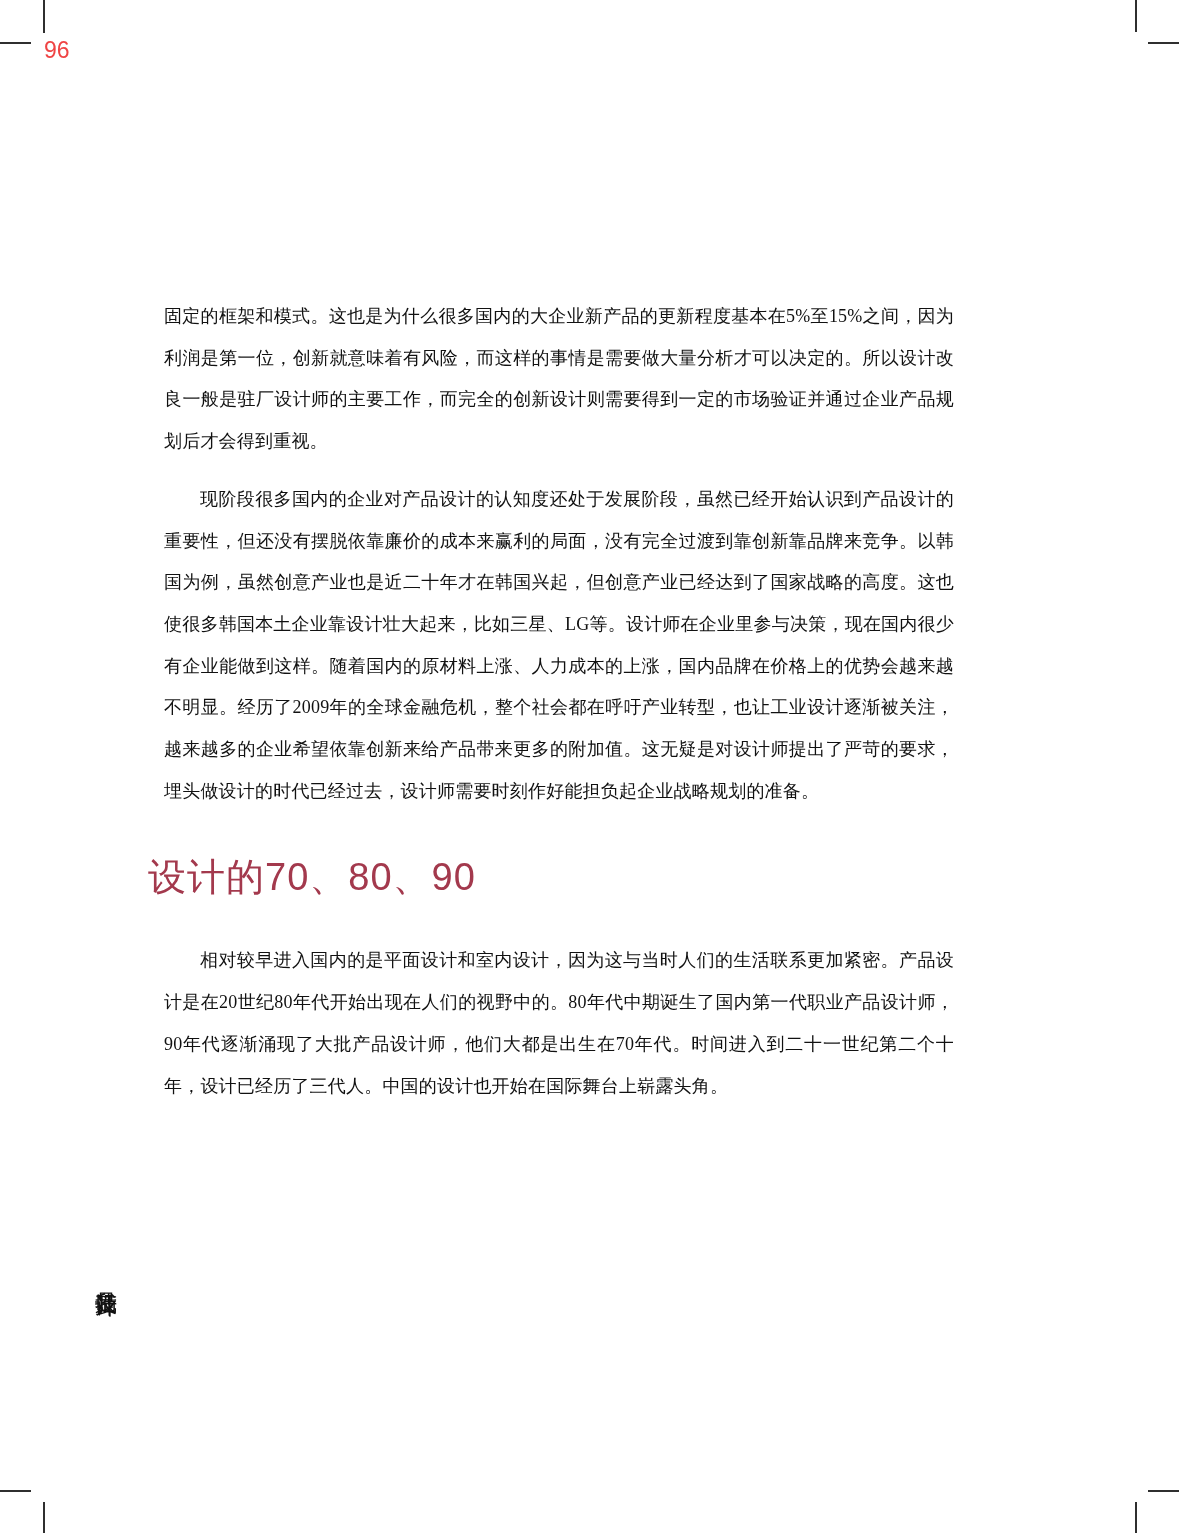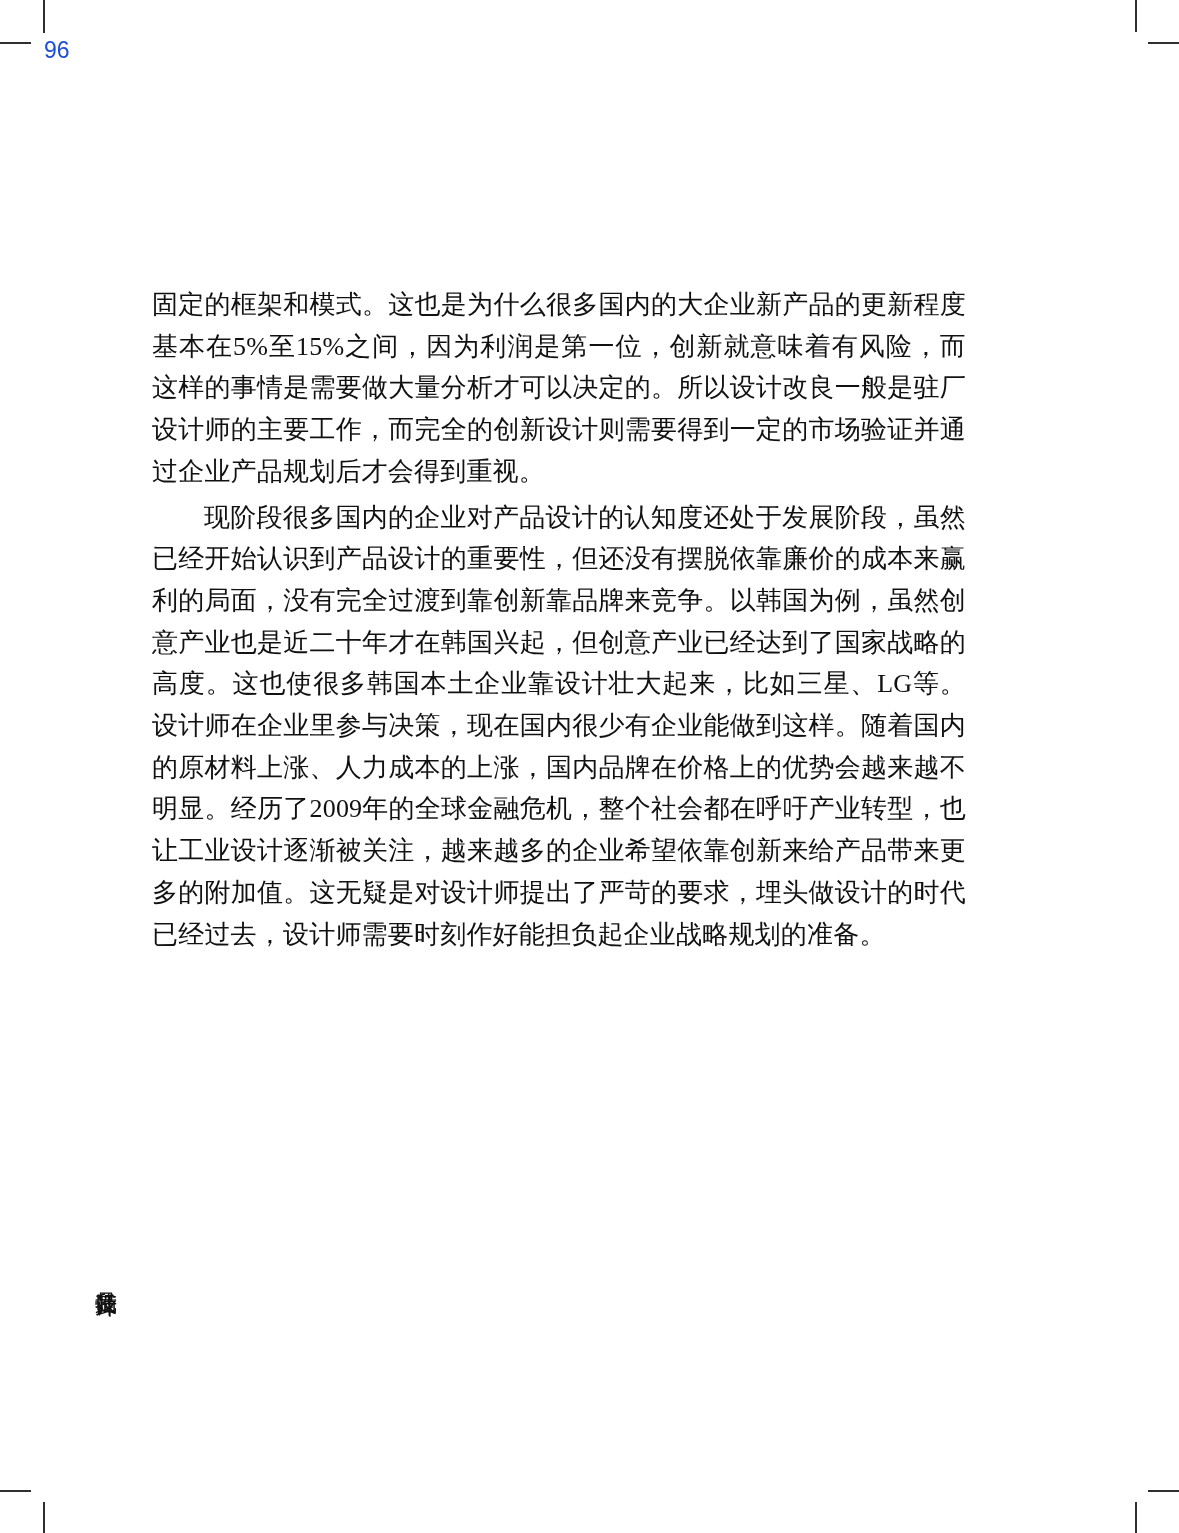--- a/index.html
+++ b/index.html
@@ -23,32 +23,32 @@
   .crop.br-h { left: 1148px;top: 1490px;  width: 31px; height: 2px;  }
   .crop.br-v { left: 1135px;top: 1502px;  width: 2px;  height: 31px; }
 
   .page-number {
     position: absolute;
     left: 44px;
     top: 38px;
     font-family: "Liberation Sans", sans-serif;
     font-size: 23px;
     line-height: 1.1;
-    color: #1d4ed8;
+    color: #ef4444;
   }
 
   .content {
     position: absolute;
     left: 148px;
     top: 280px;
     width: 822px;
   }
   .content p {
-    margin: 4px;
-    font-size: 26px;
+    margin: 16px;
+    font-size: 18px;
     line-height: 41.7px;
     text-align: justify;
     letter-spacing: 0.2px;
     color: #111111;
   }
   .content p.indent { text-indent: 2em; }
 
   .section-heading {
     margin: 42px 0 40px 0;
     font-family: "Liberation Sans", sans-serif;
@@ -83,18 +83,20 @@
   <div class="crop bl-v"></div>
   <div class="crop br-h"></div>
   <div class="crop br-v"></div>
 
   <div class="page-number">96</div>
 
   <div class="content">
     <p>固定的框架和模式。这也是为什么很多国内的大企业新产品的更新程度基本在5%至15%之间，因为利润是第一位，创新就意味着有风险，而这样的事情是需要做大量分析才可以决定的。所以设计改良一般是驻厂设计师的主要工作，而完全的创新设计则需要得到一定的市场验证并通过企业产品规划后才会得到重视。</p>
     <p class="indent">现阶段很多国内的企业对产品设计的认知度还处于发展阶段，虽然已经开始认识到产品设计的重要性，但还没有摆脱依靠廉价的成本来赢利的局面，没有完全过渡到靠创新靠品牌来竞争。以韩国为例，虽然创意产业也是近二十年才在韩国兴起，但创意产业已经达到了国家战略的高度。这也使很多韩国本土企业靠设计壮大起来，比如三星、LG等。设计师在企业里参与决策，现在国内很少有企业能做到这样。随着国内的原材料上涨、人力成本的上涨，国内品牌在价格上的优势会越来越不明显。经历了2009年的全球金融危机，整个社会都在呼吁产业转型，也让工业设计逐渐被关注，越来越多的企业希望依靠创新来给产品带来更多的附加值。这无疑是对设计师提出了严苛的要求，埋头做设计的时代已经过去，设计师需要时刻作好能担负起企业战略规划的准备。</p>
 
+    <h2 class="section-heading" style="color: rgb(163, 57, 77);">设计的70、80、90</h2>
 
+    <p class="indent">相对较早进入国内的是平面设计和室内设计，因为这与当时人们的生活联系更加紧密。产品设计是在20世纪80年代开始出现在人们的视野中的。80年代中期诞生了国内第一代职业产品设计师，90年代逐渐涌现了大批产品设计师，他们大都是出生在70年代。时间进入到二十一世纪第二个十年，设计已经历了三代人。中国的设计也开始在国际舞台上崭露头角。</p>
   </div>
 
   <div class="spine-title">我是设计师</div>
 
 </div>
 
 </body></html>

